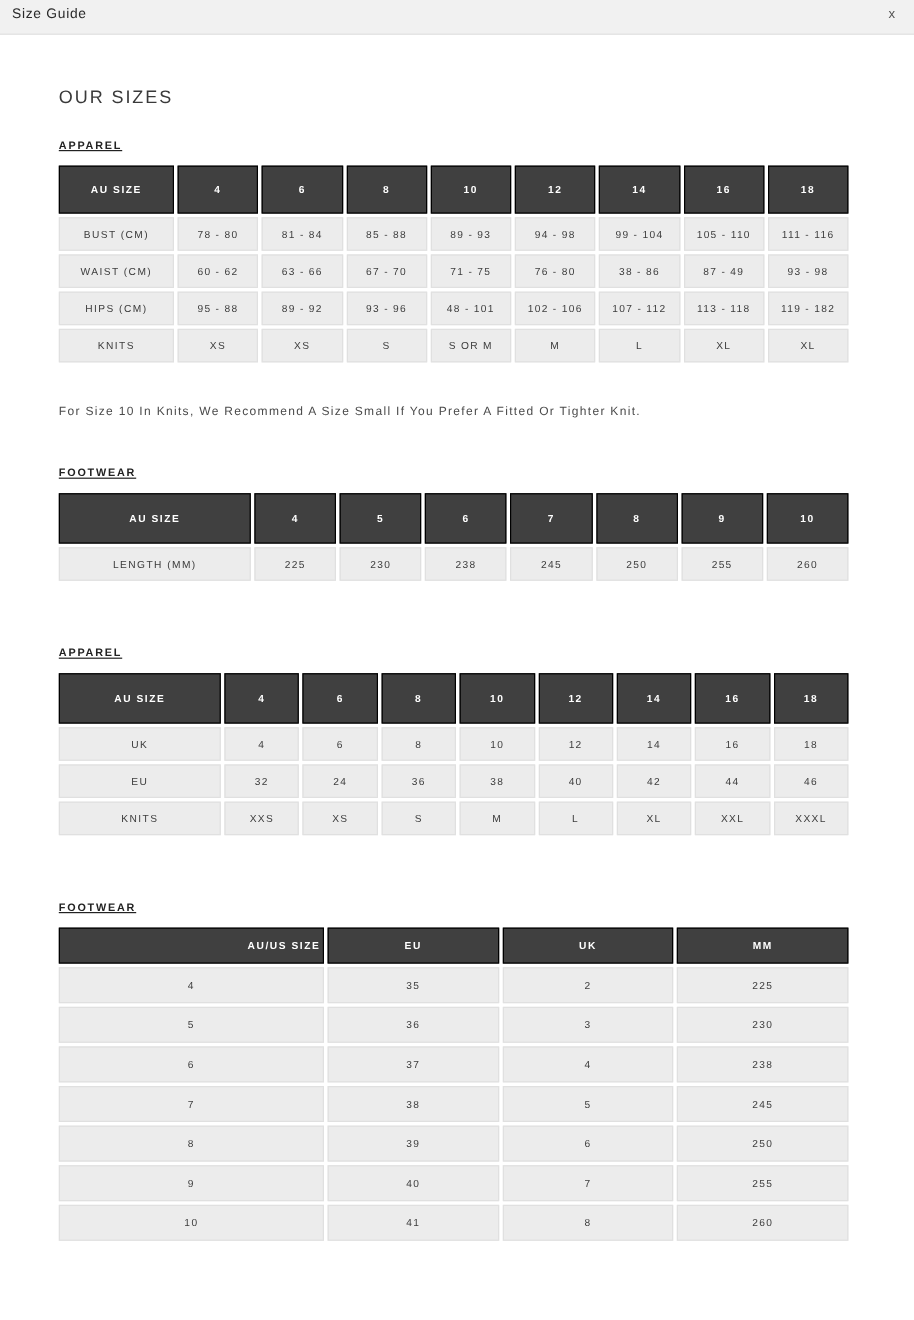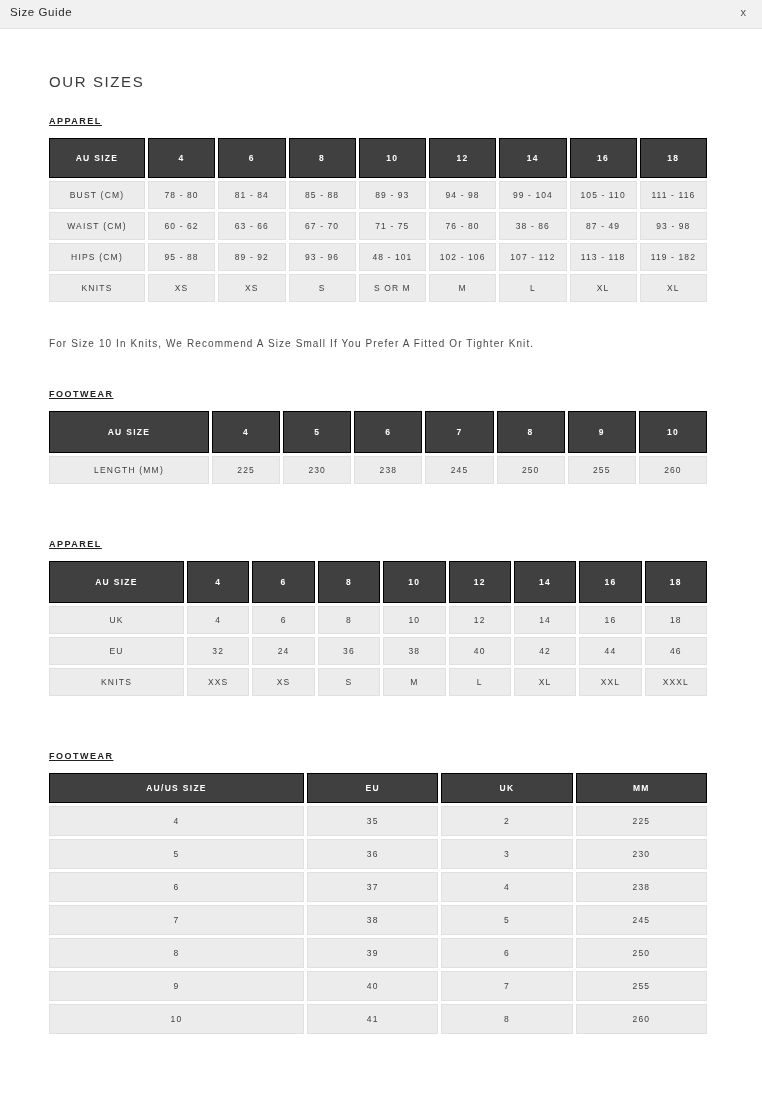--- a/index.html
+++ b/index.html
@@ -261,21 +261,21 @@
         </tr>
       </tbody>
   </table>
 
   <div class="gap-xl"></div>
 
   <h3 class="sub-title">FOOTWEAR</h3>
   <table class="sz fw2">
     <thead>
         <tr id="h-cf">
-          <th style="width: 255px;">AU/US SIZE</th>
+          <th style="width: 221px; text-align: right;">AU/US SIZE</th>
           <th>EU</th>
           <th>UK</th>
           <th>MM</th>
         </tr>
       </thead>
     <tbody id="b-cf">
         <tr>
           <td class="rowhead">4</td>
           <td>35</td>
           <td>2</td>

